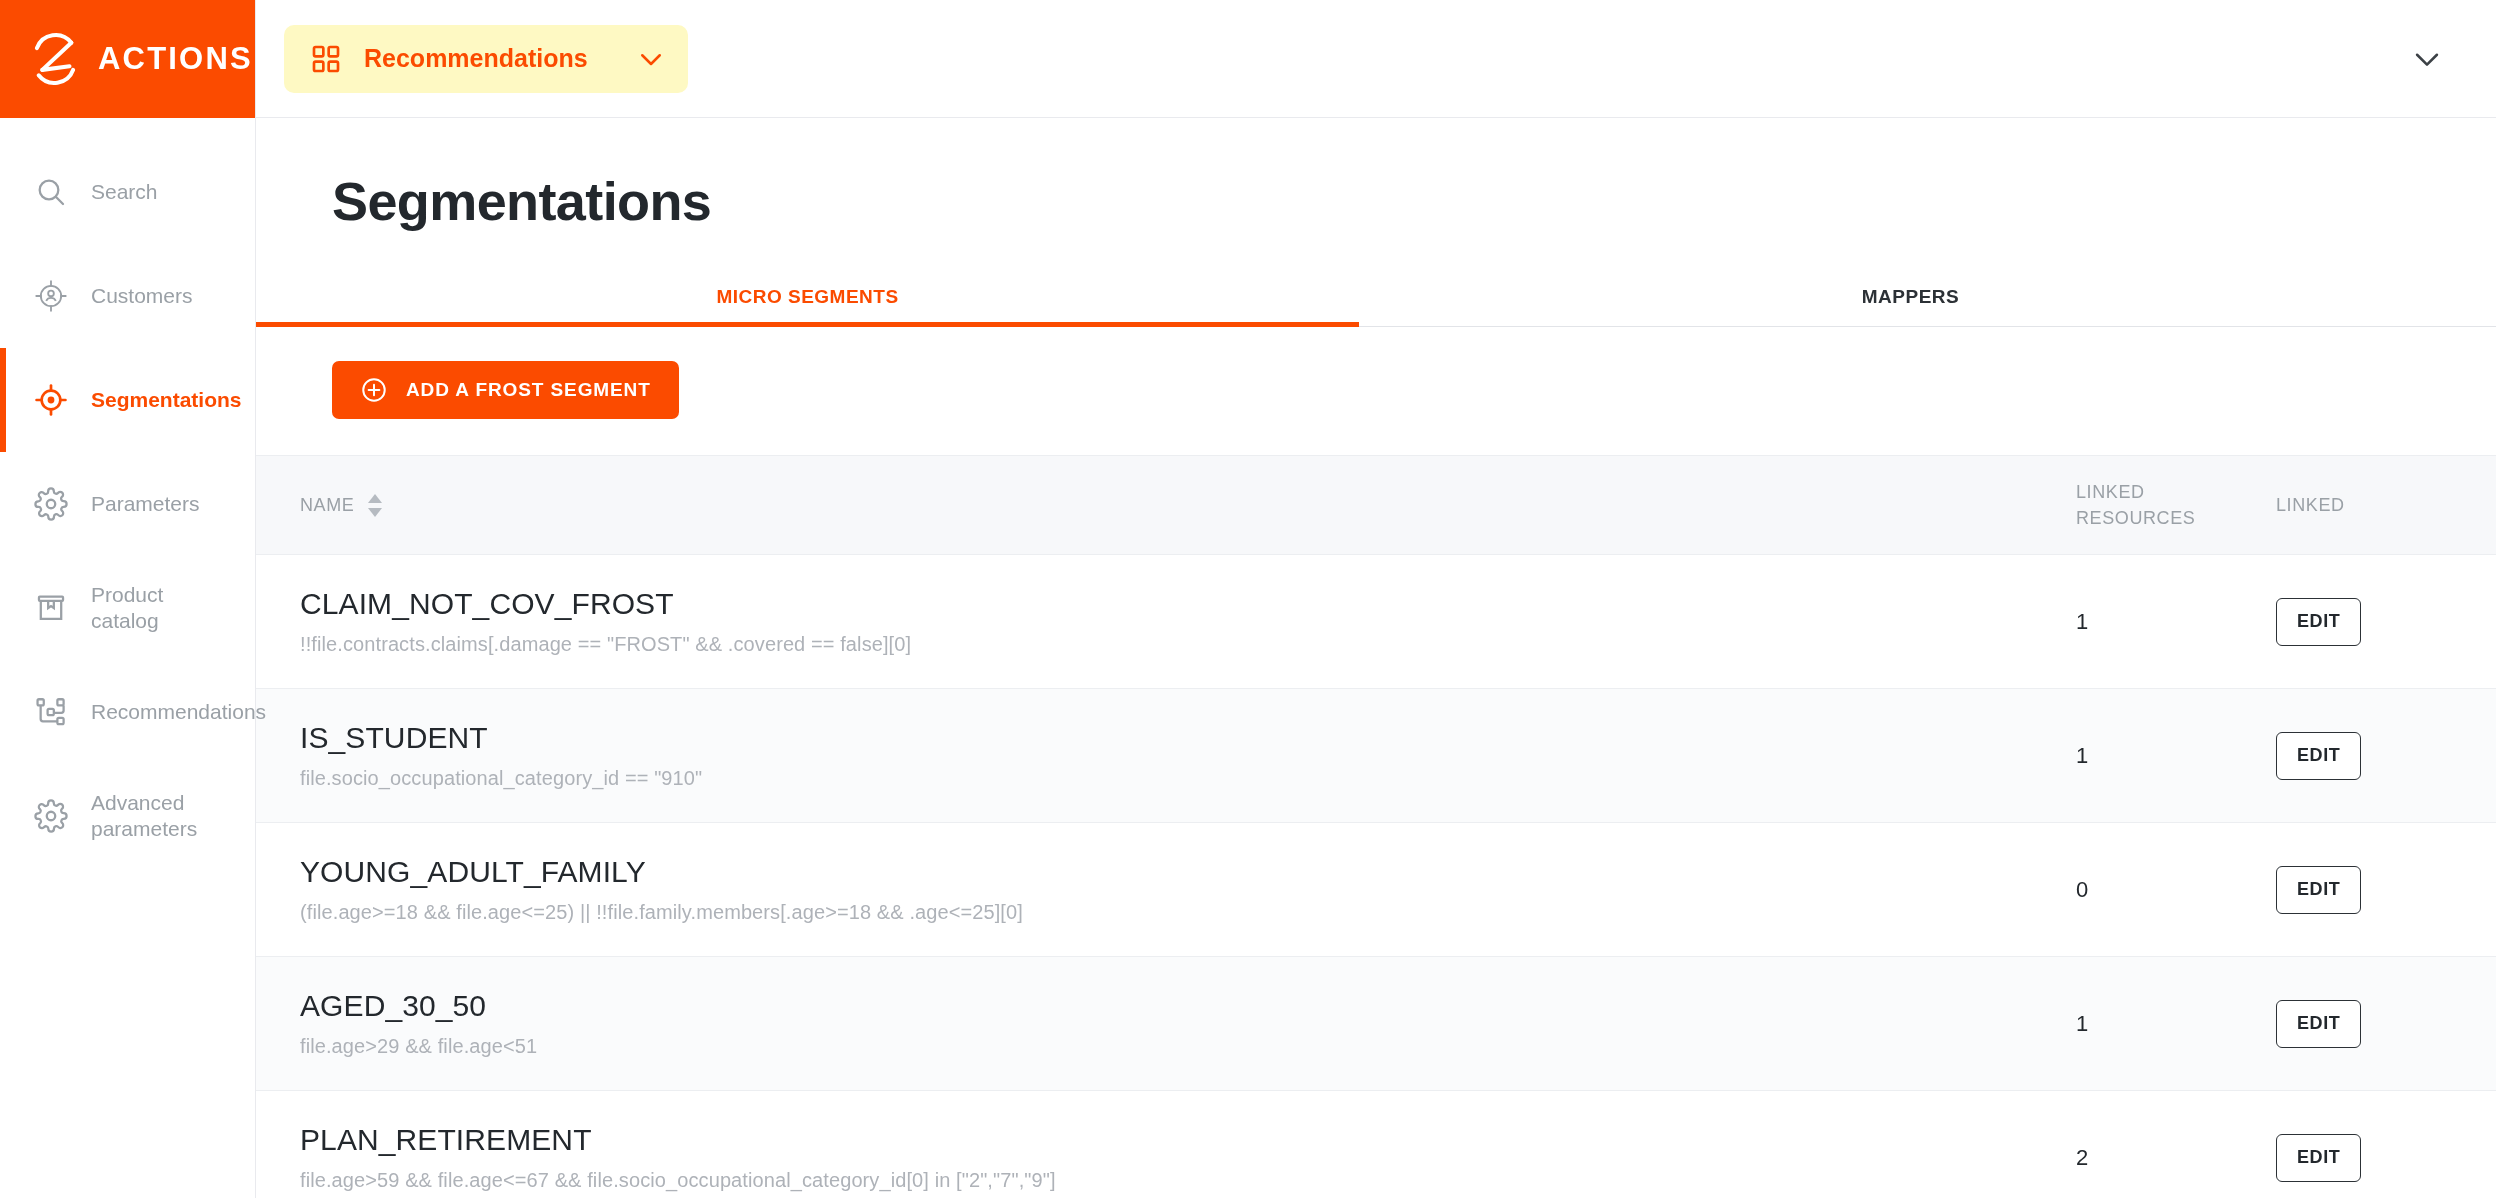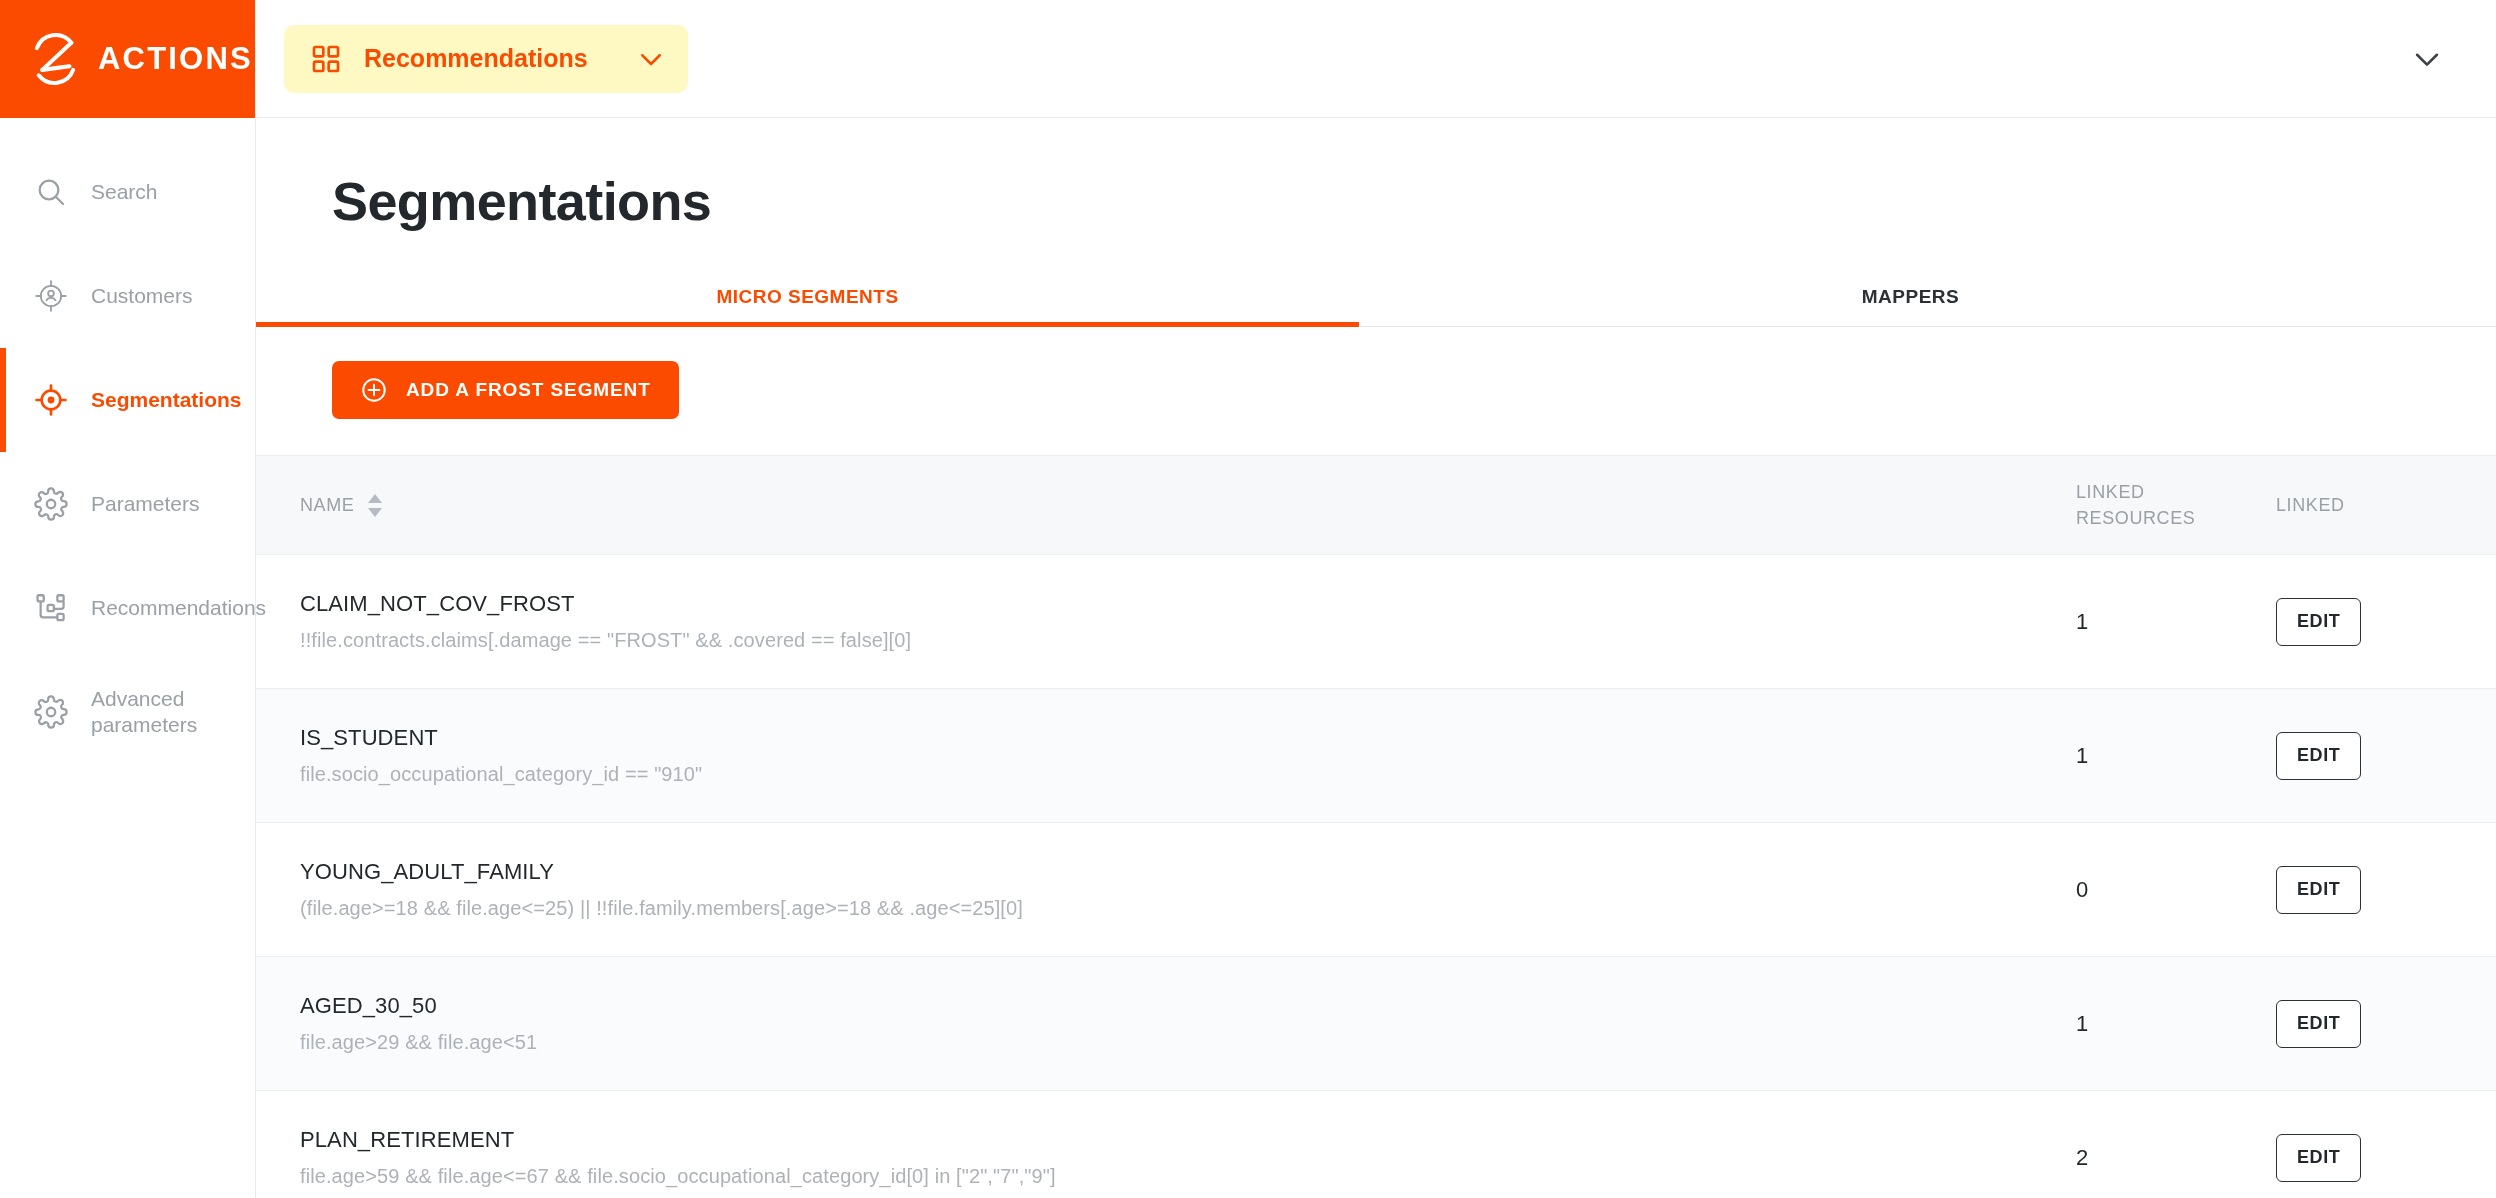--- a/index.html
+++ b/index.html
@@ -179,21 +179,21 @@
   .trow {
     display: flex;
     align-items: center;
     min-height: 133px;
     padding: 0 0 0 44px;
     background: #ffffff;
   }
   .trow.alt { background: #fafbfc; }
   .cell-name { flex: 1; padding-right: 30px; }
   .seg-name {
-    font-size: 22px;
+    font-size: 30px;
     color: #23282d;
     margin-bottom: 12px;
     letter-spacing: 0.1px;
   }
   .seg-expr {
     font-size: 20px;
     color: #aeb2b8;
     letter-spacing: 0.1px;
     white-space: nowrap;
   }
@@ -281,20 +281,30 @@
       <div class="nav-item">
         <span class="ico">
           <svg viewBox="0 0 24 24" width="34" height="34" fill="none" stroke="#9aa0a6" stroke-width="1.6">
             <circle cx="12" cy="12" r="3"></circle>
             <path d="M19.4 15a1.6 1.6 0 0 0 .3 1.8l.1.1a2 2 0 1 1-2.8 2.8l-.1-.1a1.6 1.6 0 0 0-1.8-.3 1.6 1.6 0 0 0-1 1.5v.2a2 2 0 1 1-4 0v-.1a1.6 1.6 0 0 0-1-1.5 1.6 1.6 0 0 0-1.8.3l-.1.1a2 2 0 1 1-2.8-2.8l.1-.1a1.6 1.6 0 0 0 .3-1.8 1.6 1.6 0 0 0-1.5-1H3a2 2 0 1 1 0-4h.1a1.6 1.6 0 0 0 1.5-1 1.6 1.6 0 0 0-.3-1.8l-.1-.1a2 2 0 1 1 2.8-2.8l.1.1a1.6 1.6 0 0 0 1.8.3H9a1.6 1.6 0 0 0 1-1.5V3a2 2 0 1 1 4 0v.1a1.6 1.6 0 0 0 1 1.5 1.6 1.6 0 0 0 1.8-.3l.1-.1a2 2 0 1 1 2.8 2.8l-.1.1a1.6 1.6 0 0 0-.3 1.8V9a1.6 1.6 0 0 0 1.5 1h.2a2 2 0 1 1 0 4h-.1a1.6 1.6 0 0 0-1.5 1z"></path>
           </svg>
         </span>
         <span class="lbl">Parameters</span>
       </div>
 
+      <div class="nav-item two-line">
+        <span class="ico">
+          <svg viewBox="0 0 24 24" width="34" height="34" fill="none" stroke="#9aa0a6" stroke-width="1.6">
+            <rect x="3.5" y="4" width="17" height="3" rx="0.6"></rect>
+            <path d="M4.8 7v12.6h14.4V7"></path>
+            <path d="M10 7v5l2-1.4L14 12V7"></path>
+          </svg>
+        </span>
+        <span class="lbl">Product catalog</span>
+      </div>
 
       <div class="nav-item">
         <span class="ico">
           <svg viewBox="0 0 24 24" width="34" height="34" fill="none" stroke="#9aa0a6" stroke-width="1.6">
             <rect x="2.5" y="3" width="4.4" height="4.4" rx="1"></rect>
             <rect x="16.5" y="3" width="4.4" height="4.4" rx="1"></rect>
             <rect x="9.6" y="9.8" width="4.4" height="4.4" rx="1"></rect>
             <rect x="16.5" y="16.2" width="4.4" height="4.4" rx="1"></rect>
             <path d="M20.9 7.4v3.6a1.6 1.6 0 0 1-1.6 1.6H14"></path>
             <path d="M4.7 7.4v9.6a1.6 1.6 0 0 0 1.6 1.6h10.2"></path>

